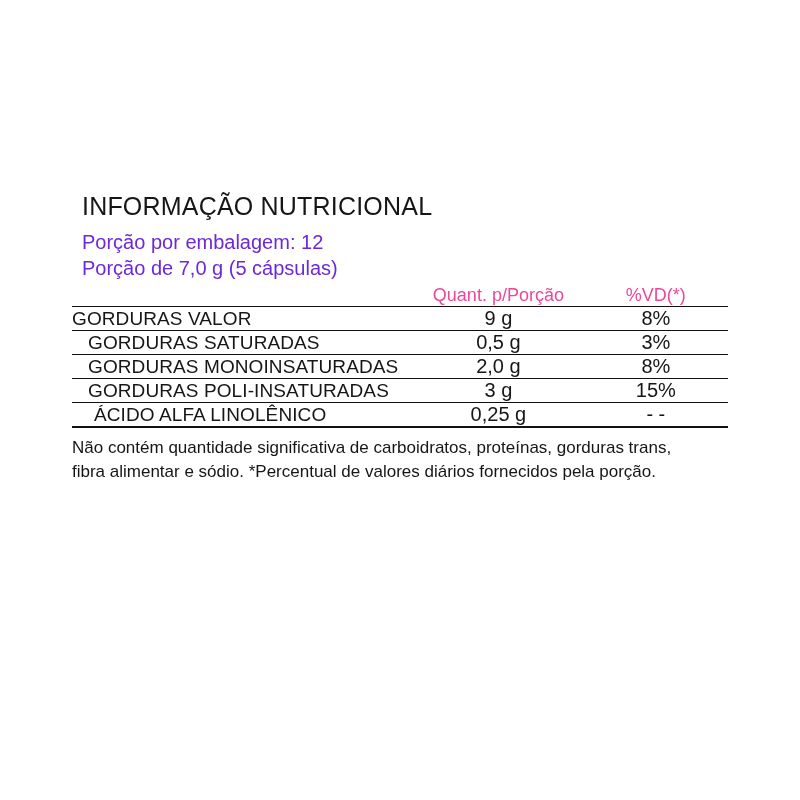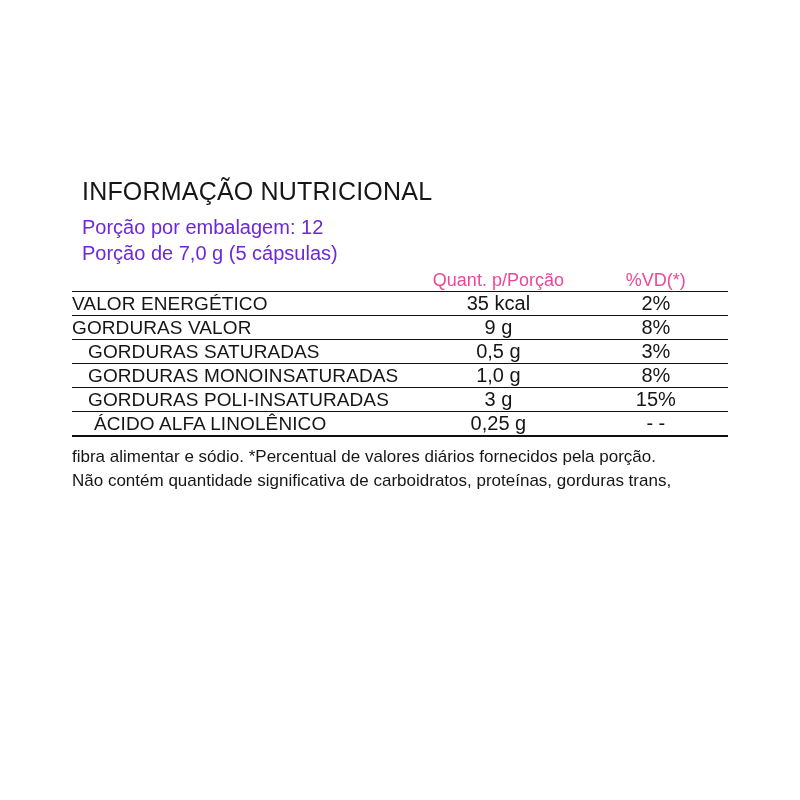--- a/index.html
+++ b/index.html
@@ -16,21 +16,21 @@
   }
   .page {
     position: relative;
     width: 800px;
     height: 800px;
     box-sizing: border-box;
   }
   .label-wrap {
     position: absolute;
     left: 72px;
-    top: 177px;
+    top: 192px;
     width: 656px;
   }
   .title {
     font-size: 25px;
     letter-spacing: 0.2px;
     font-weight: 400;
     color: #161616;
     margin: 0 0 8px 10px;
   }
   .serving-lines {
@@ -103,53 +103,48 @@
     <table class="nutri">
       <thead>
         <tr class="head-row">
           <th class="col-name"></th>
           <th class="col-amt">Quant. p/Porção</th>
           <th class="col-vd">%VD(*)</th>
         </tr>
       </thead>
       <tbody>
         <tr class="data-row indent-0">
-          <td class="col-name">VALOR ENERGÉTICO</td>
-          <td class="col-amt">35 kcal</td>
-          <td class="col-vd">2%</td>
-        </tr>
-        <tr class="data-row indent-0">
           <td class="col-name">GORDURAS VALOR</td>
           <td class="col-amt">9 g</td>
           <td class="col-vd">8%</td>
         </tr>
         <tr class="data-row indent-1">
           <td class="col-name">GORDURAS SATURADAS</td>
           <td class="col-amt">0,5 g</td>
           <td class="col-vd">3%</td>
         </tr>
         <tr class="data-row indent-1">
           <td class="col-name">GORDURAS MONOINSATURADAS</td>
-          <td class="col-amt">1,0 g</td>
+          <td class="col-amt">2,0 g</td>
           <td class="col-vd">8%</td>
         </tr>
         <tr class="data-row indent-1">
           <td class="col-name">GORDURAS POLI-INSATURADAS</td>
           <td class="col-amt">3 g</td>
           <td class="col-vd">15%</td>
         </tr>
         <tr class="data-row indent-2">
           <td class="col-name">ÁCIDO ALFA LINOLÊNICO</td>
           <td class="col-amt">0,25 g</td>
           <td class="col-vd">- -</td>
         </tr>
       </tbody>
     </table>
 
     <div class="bottom-rule"></div>
 
     <div class="footnote">
+      <div>Não contém quantidade significativa de carboidratos, proteínas, gorduras trans,</div>
       <div>fibra alimentar e sódio. *Percentual de valores diários fornecidos pela porção.</div>
-      <div>Não contém quantidade significativa de carboidratos, proteínas, gorduras trans,</div>
     </div>
 
   </div>
 </div>
 
 </body></html>

